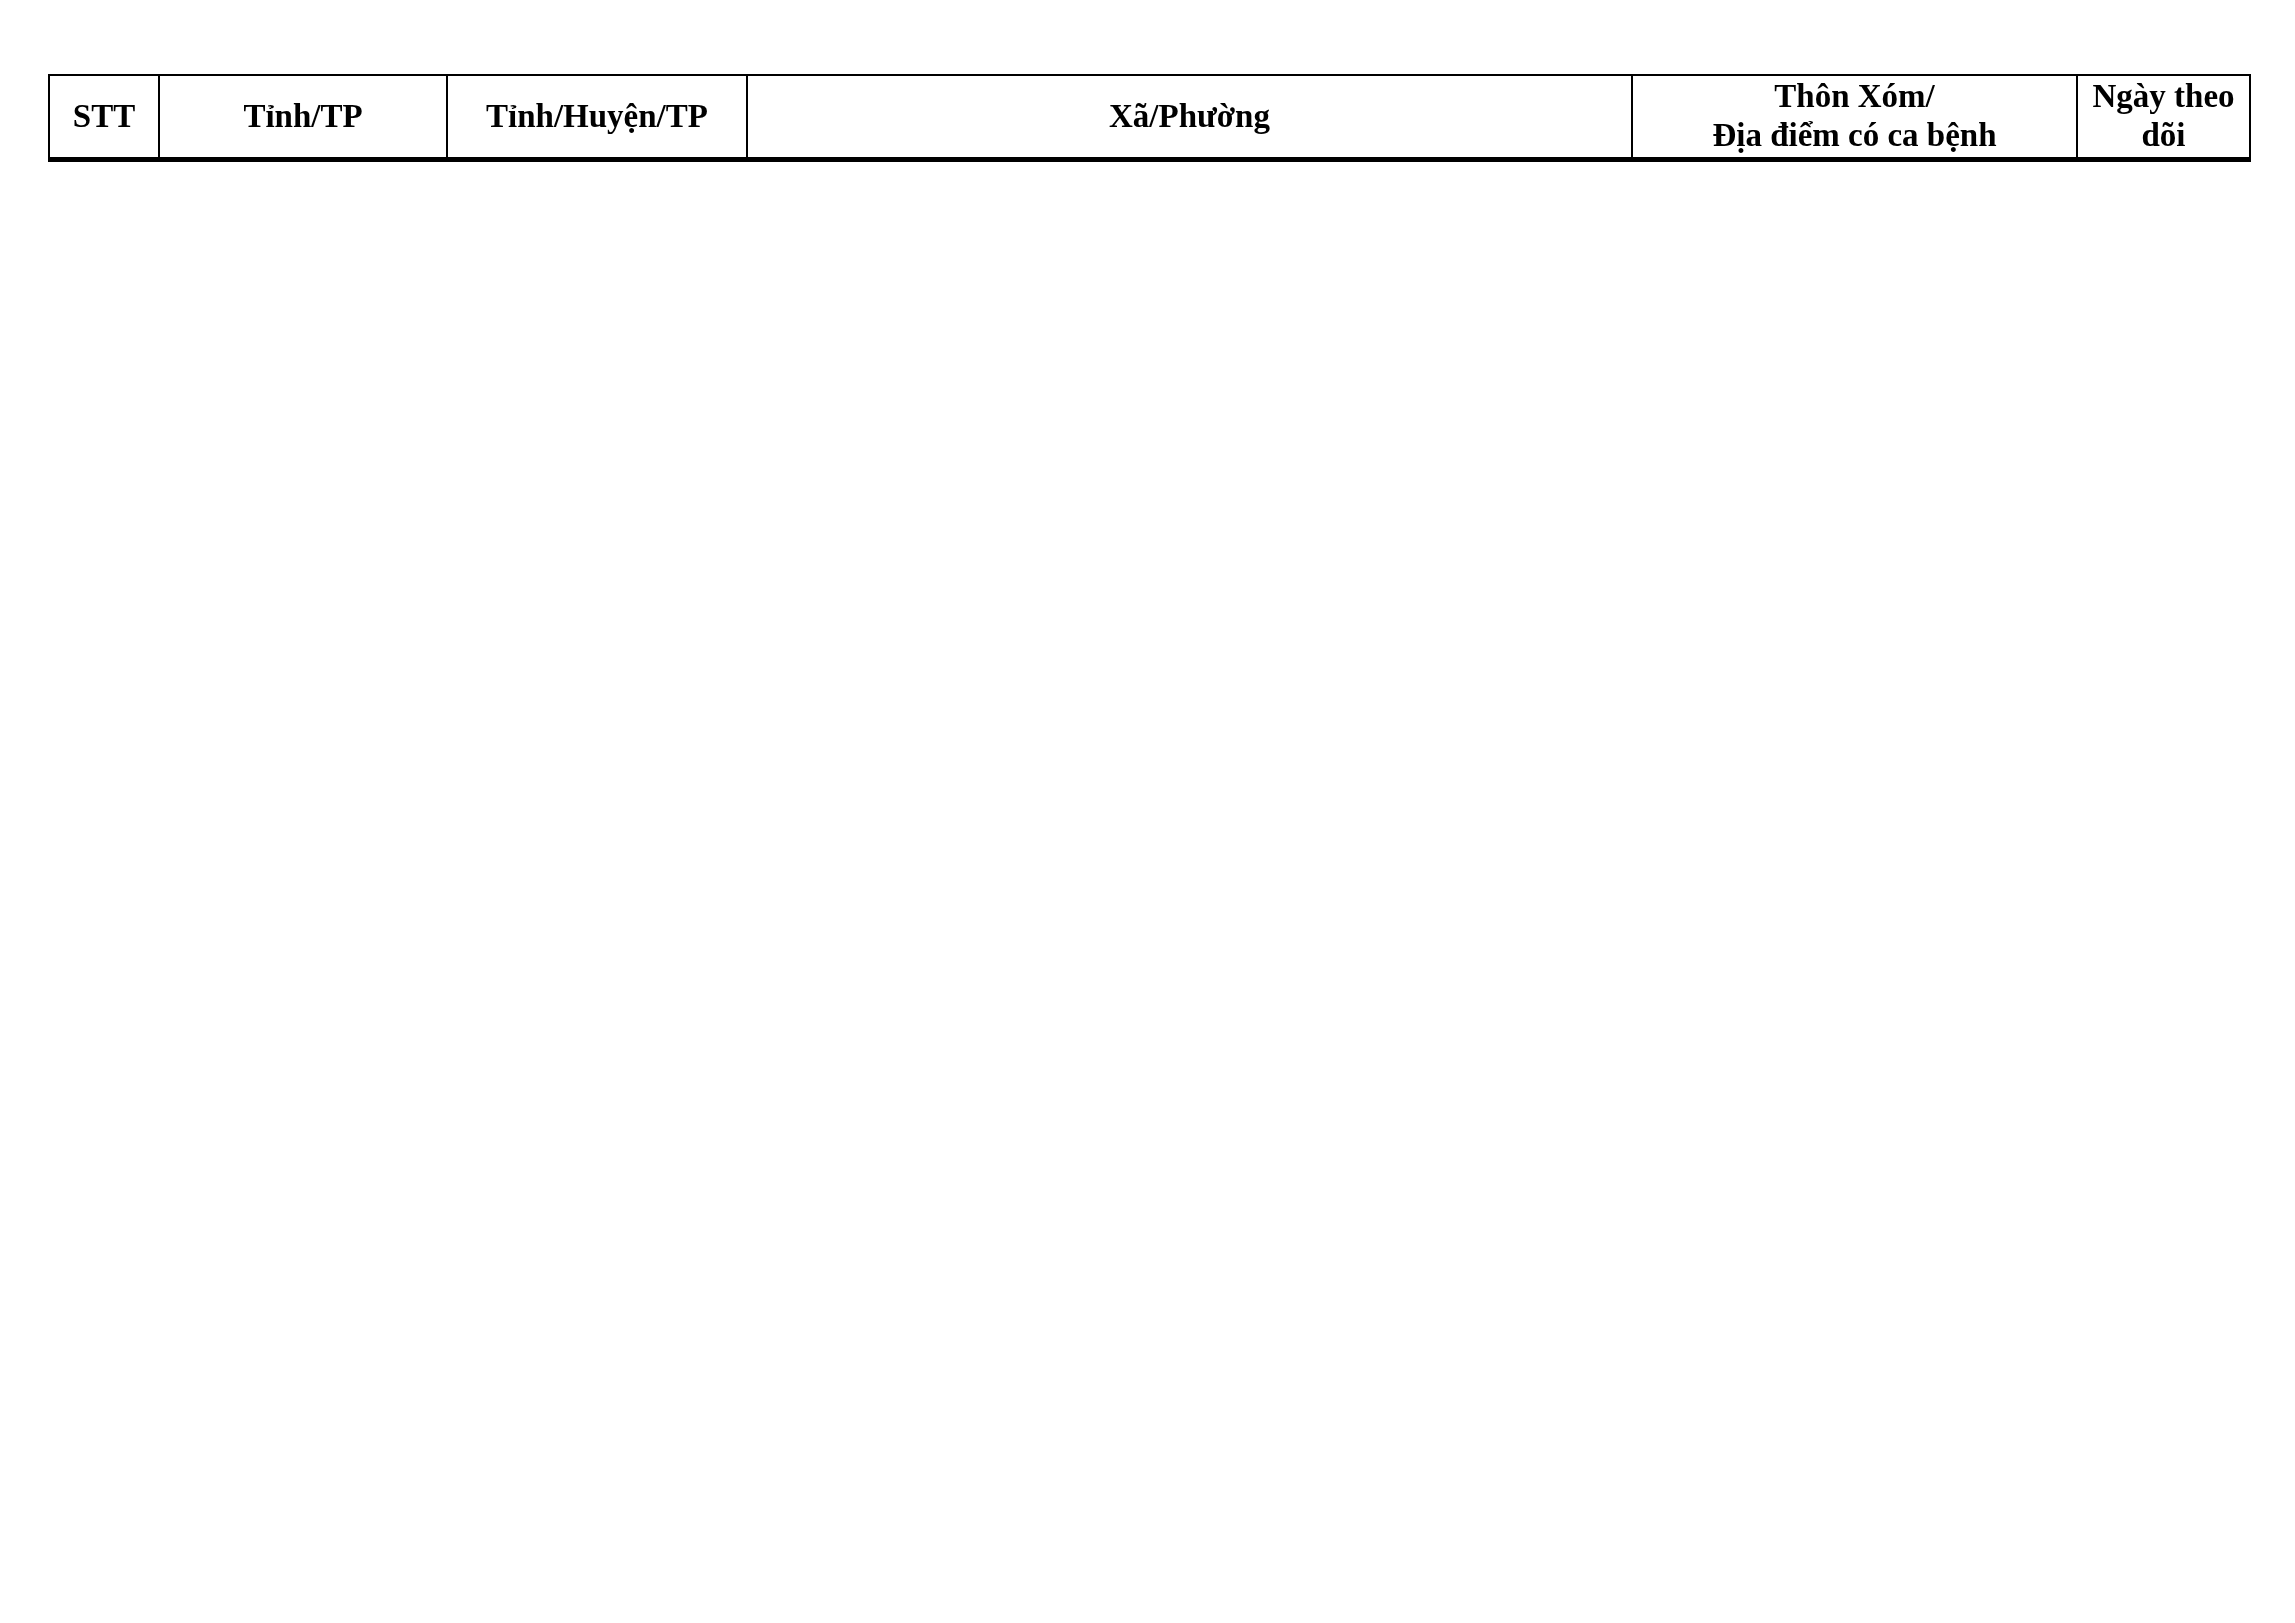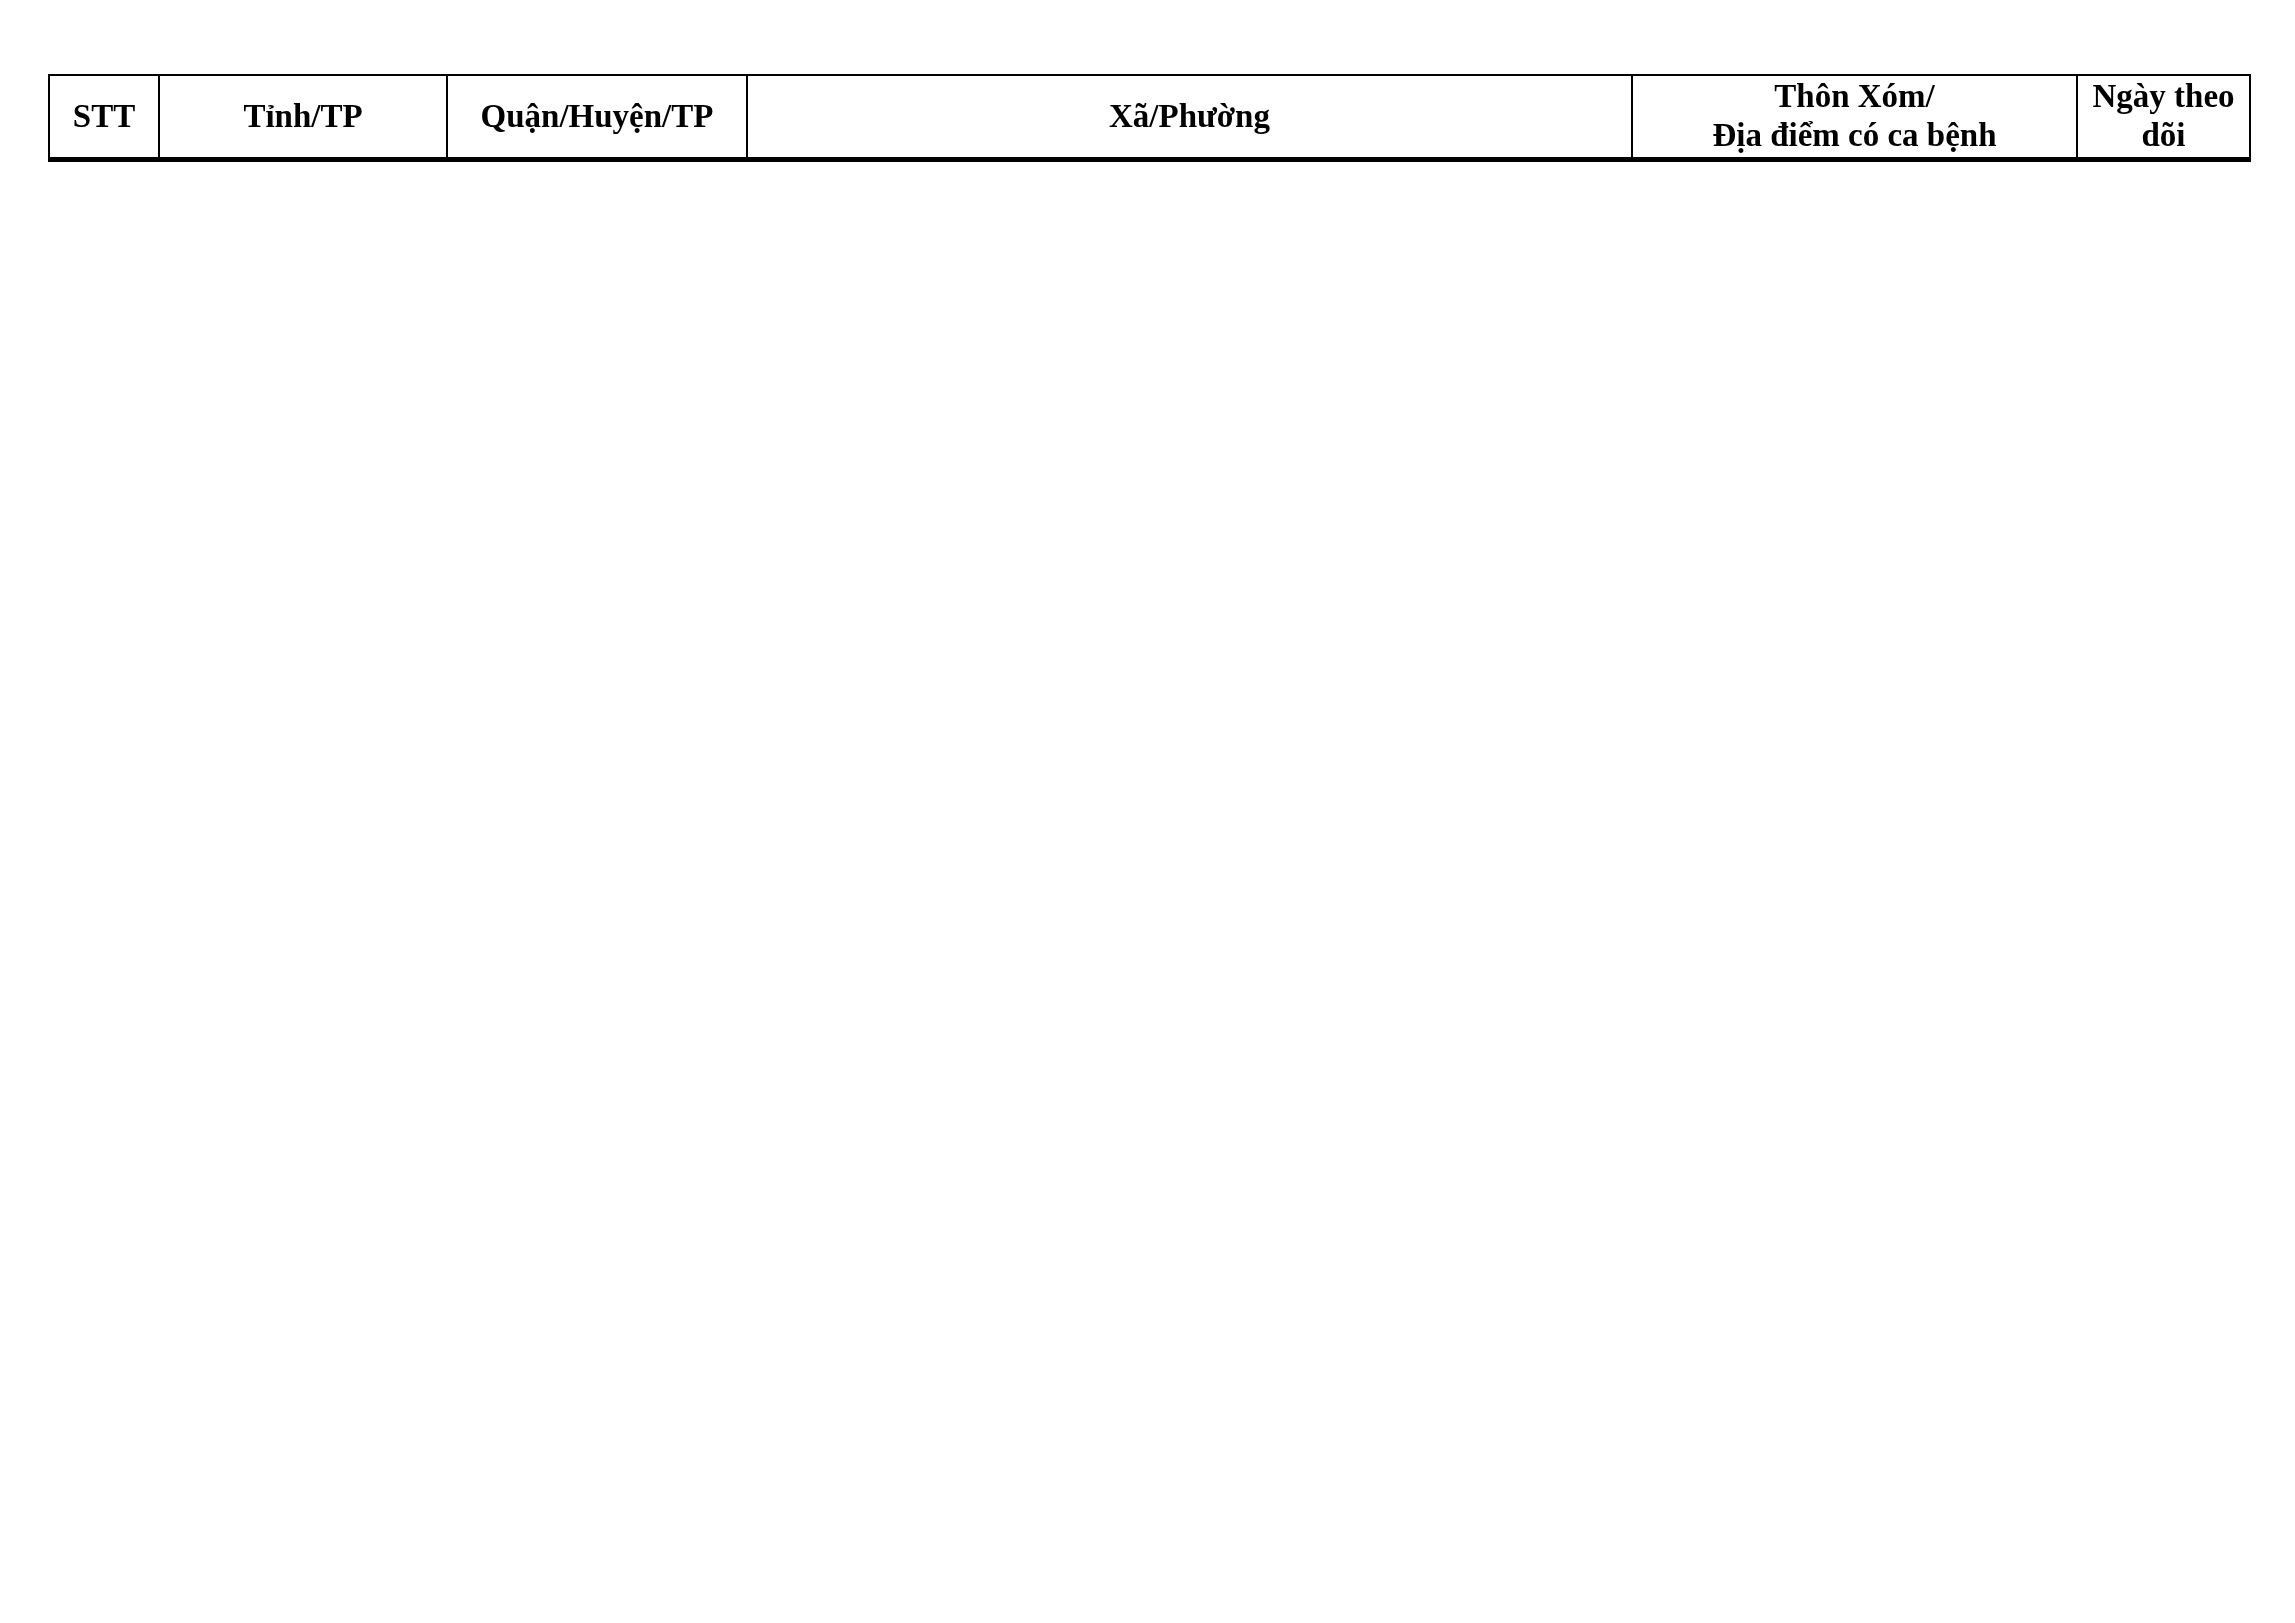--- a/index.html
+++ b/index.html
@@ -58,21 +58,21 @@
       <col style="width:288px">
       <col style="width:300px">
       <col style="width:885px">
       <col style="width:445px">
       <col style="width:173px">
     </colgroup>
     <thead>
       <tr>
         <th>STT</th>
         <th>Tỉnh/TP</th>
-        <th>Quận/Huyện/TP</th>
+        <th>Tỉnh/Huyện/TP</th>
         <th>Xã/Phường</th>
         <th>Thôn Xóm/
 Địa điểm có ca bệnh</th>
         <th>Ngày theo dõi</th>
       </tr>
     </thead>
     <tbody></tbody>
   </table>
 </div>
 

